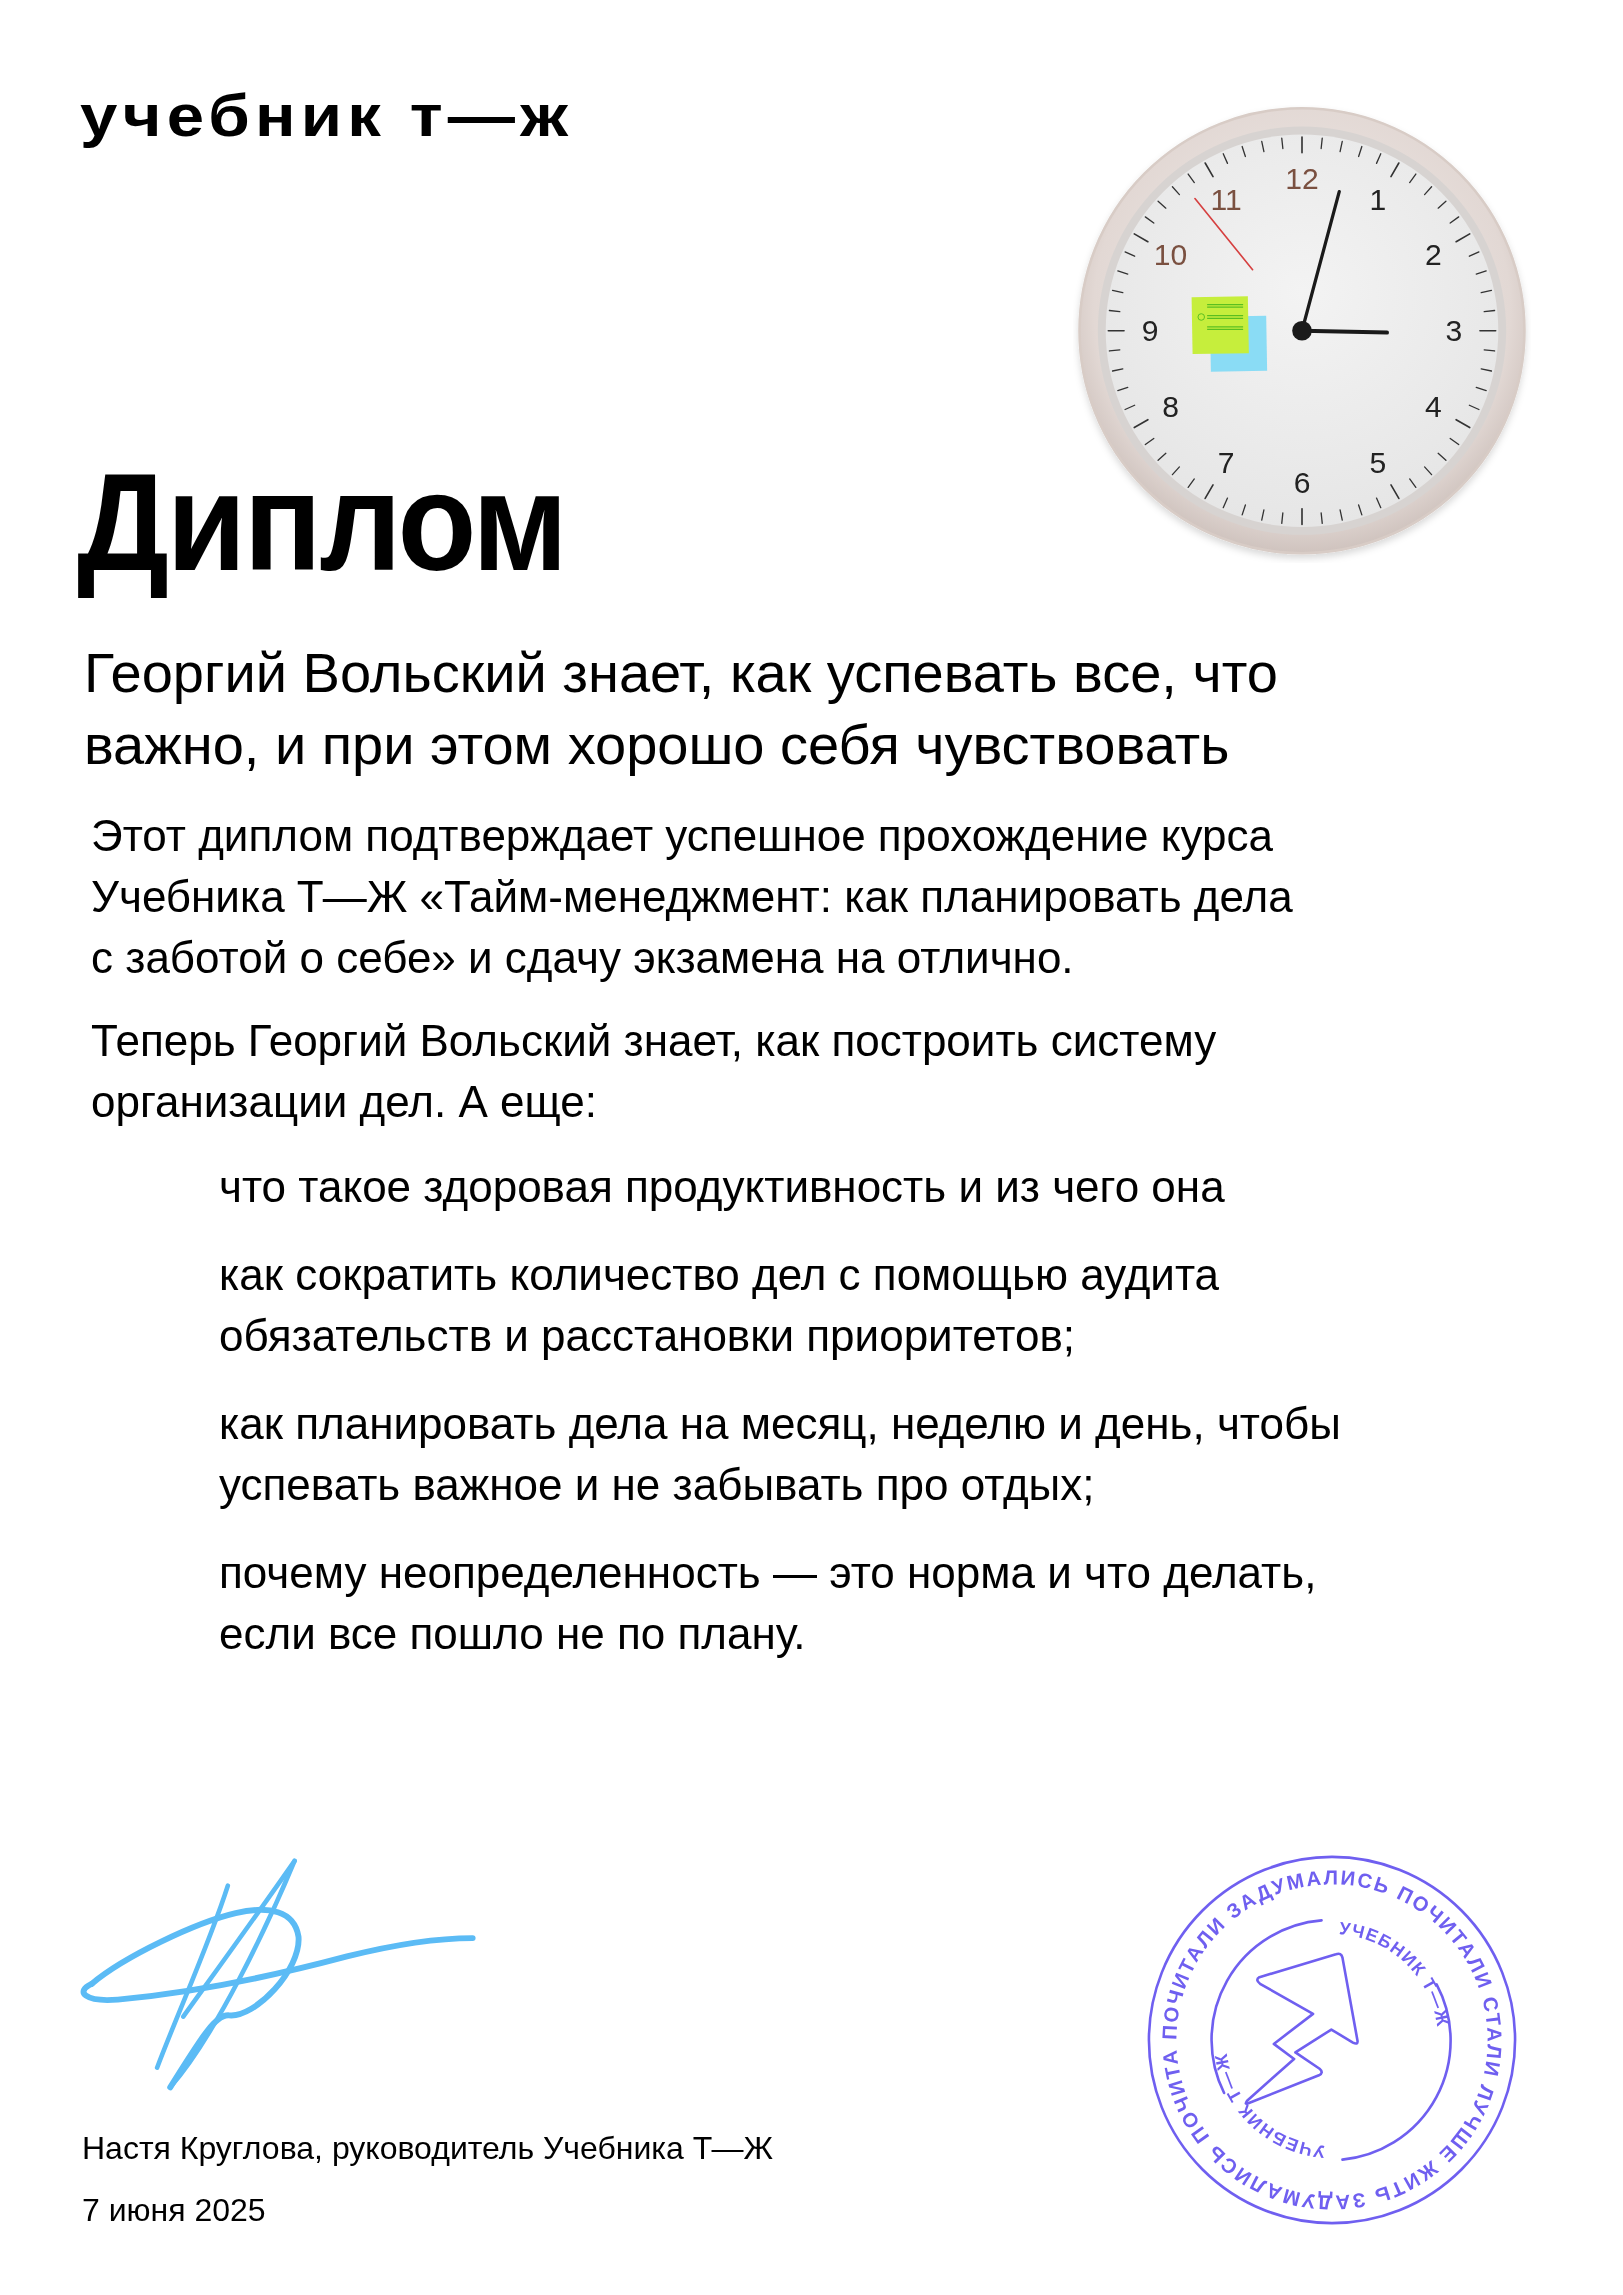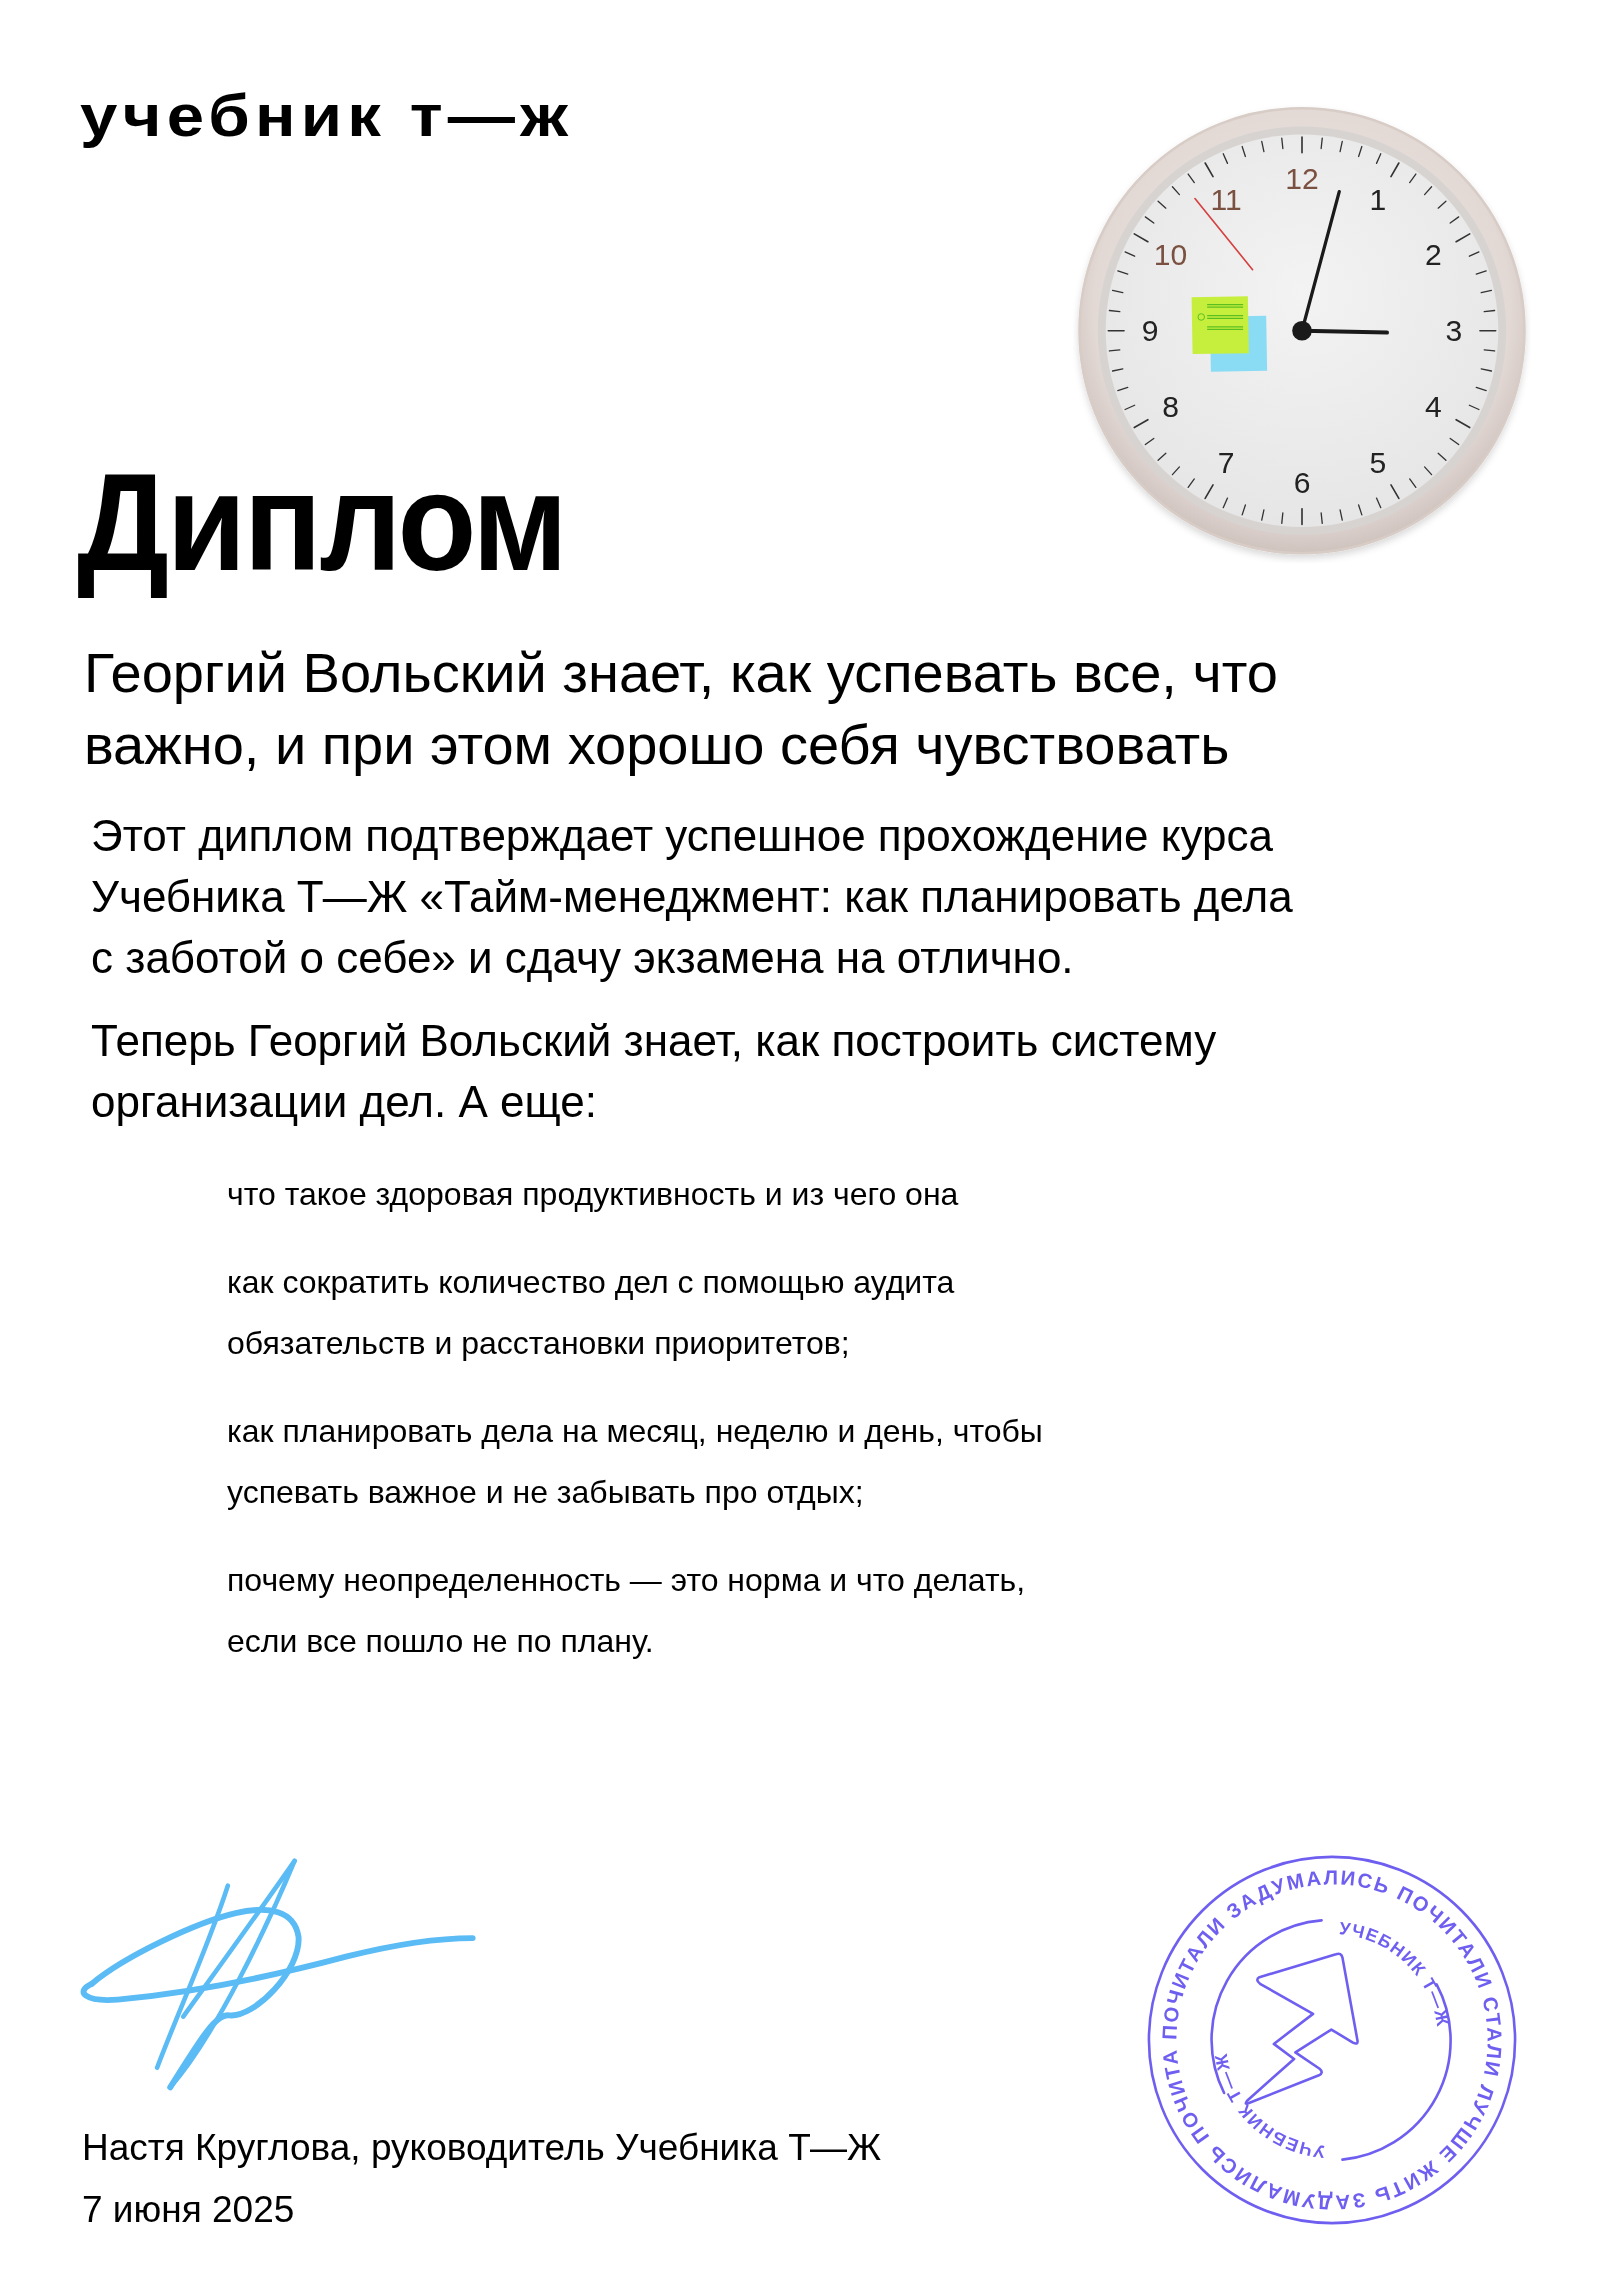--- a/index.html
+++ b/index.html
@@ -16,26 +16,26 @@
            transform: scaleX(0.93); transform-origin: left top; }
 
   .subtitle { left: 84px; top: 609px; width: 1407px; font-size: 56px;
               line-height: 72px; margin: 0; }
   .subtitle span { display: block; white-space: nowrap; }
 
   .body-text { left: 84px; top: 805px; width: 1407px; font-size: 44px; line-height: 61px; margin-left: 7px; }
   .para { margin: 0 0 21.6px 0; }
   .para span { display: block; white-space: nowrap; }
 
-  .list { left: 219px; top: 1156px; width: 1276px; font-size: 32px; line-height: 61px;
-          margin: 8px; padding: 0; list-style: none; }
+  .list { left: 219px; top: 1156px; width: 1276px; font-size: 44px; line-height: 61px;
+          margin: 0; padding: 0; list-style: none; }
   .list li { margin: 0 0 27px 0; }
   .list li span { display: block; white-space: nowrap; }
 
-  .footer { left: 82px; top: 2117px; font-size: 37px; line-height: 62px; }
+  .footer { left: 82px; top: 2117px; font-size: 32px; line-height: 62px; }
   .footer div { white-space: nowrap; }
 
   .clock { left: 1073px; top: 105px; width: 458px; height: 458px; }
   .signature { left: 72px; top: 1845px; width: 419px; height: 249px; }
   .stamp { left: 1145px; top: 1853px; width: 374px; height: 374px; }
 </style>
 </head>
 <body>
 
 <div class="abs logo">учебник т—ж</div>

